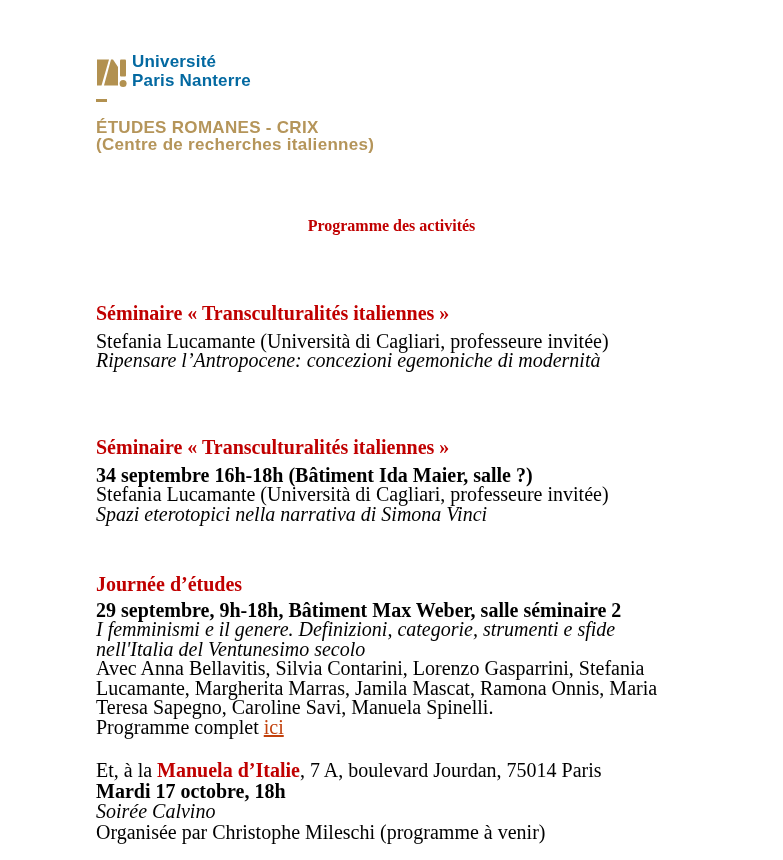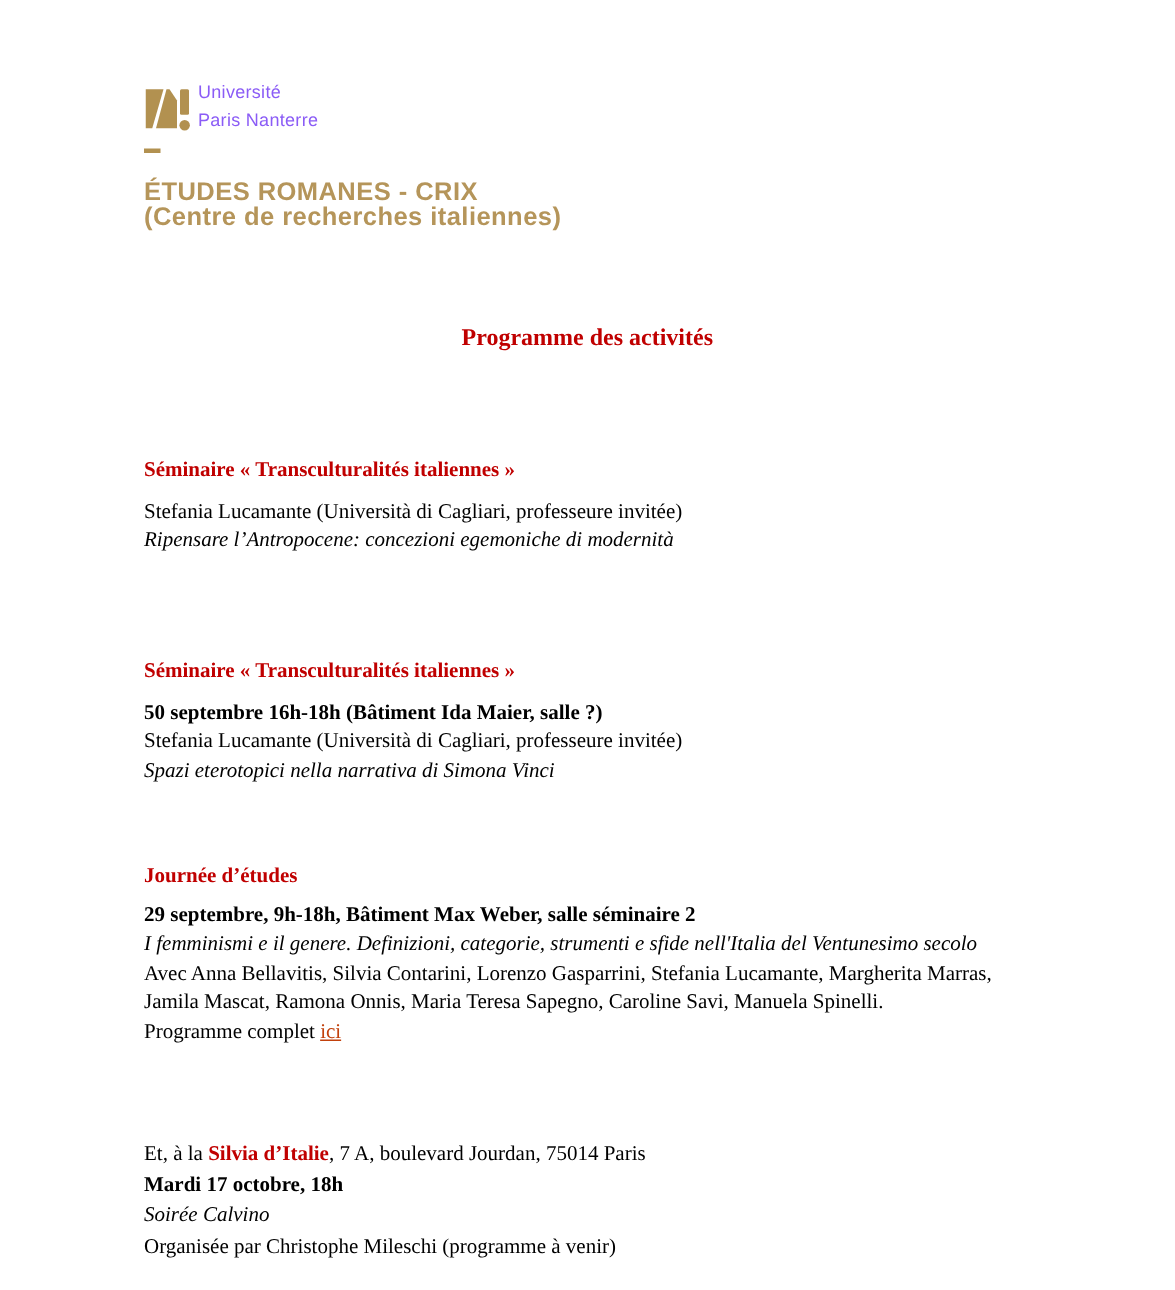--- a/index.html
+++ b/index.html
@@ -8,40 +8,40 @@
     font-family:"Liberation Serif","DejaVu Serif",serif;color:#000;
     overflow:hidden;
   }
   .abs{position:absolute;}
 
   
   .logo-mark{left:97px;top:59px;width:30px;height:29px;}
   .wordmark{
     left:132px;top:52px;
     font-family:"Liberation Sans","DejaVu Sans",sans-serif;
-    font-size:12px;line-height:19px;font-weight:normal;color:#8b5cf6;
+    font-size:17px;line-height:19px;font-weight:bold;color:#0369a1;
     letter-spacing:0.2px;
   }
   .logo-dash{left:96px;top:99px;width:11px;height:3px;background:#b29150;}
   .unit-block{
     left:96px;top:119px;
     font-family:"Liberation Sans","DejaVu Sans",sans-serif;
     font-size:17px;line-height:17px;color:#b5955a;font-weight:bold;
     letter-spacing:0.3px;
   }
 
   
   .doc-title{
     left:0;top:217px;width:783px;text-align:center;
     color:#c00000;font-weight:bold;font-size:16px;line-height:18.5px;
   }
 
   
   .evt{left:96px;width:594px;font-size:16px;line-height:19.5px;}
-  .evt p,.evt h2{margin:0;font-size:14px;}
+  .evt p,.evt h2{margin:0;font-size:20px;}
   .evt h2{color:#c00000;font-weight:bold;margin:0 0 8px 0;line-height:19.5px;}
   .evt h2.mb6{margin-bottom:6px;}
   .s1{top:304px;}
   .s2{top:438px;}
   .s3{top:575px;}
   .s4{top:760px;line-height:20.5px;}
   .b{font-weight:bold;}
   .i{font-style:italic;}
   .red{color:#c00000;}
   a.link{color:#c2410c;text-decoration:underline;cursor:pointer;}
@@ -73,31 +73,31 @@
 </div>
 
 <section class="abs evt s1">
   <h2>Séminaire « Transculturalités italiennes »</h2>
   <p>Stefania Lucamante (Università di Cagliari, professeure invitée)</p>
   <p class="i">Ripensare l’Antropocene: concezioni egemoniche di modernità</p>
 </section>
 
 <section class="abs evt s2">
   <h2>Séminaire « Transculturalités italiennes »</h2>
-  <p class="b">50 septembre 16h-18h (Bâtiment Ida Maier, salle ?)</p>
+  <p class="b">34 septembre 16h-18h (Bâtiment Ida Maier, salle ?)</p>
   <p>Stefania Lucamante (Università di Cagliari, professeure invitée)</p>
   <p class="i">Spazi eterotopici nella narrativa di Simona Vinci</p>
 </section>
 
 <section class="abs evt s3">
   <h2 class="mb6">Journée d’études</h2>
   <p class="b">29 septembre, 9h-18h, Bâtiment Max Weber, salle séminaire 2</p>
   <p class="i">I femminismi e il genere. Definizioni, categorie, strumenti e sfide nell'Italia del Ventunesimo secolo</p>
   <p>Avec Anna Bellavitis, Silvia Contarini, Lorenzo Gasparrini, Stefania Lucamante, Margherita Marras, Jamila Mascat, Ramona Onnis, Maria Teresa Sapegno, Caroline Savi, Manuela Spinelli.</p>
   <p><span>Programme complet </span><a class="link">ici</a></p>
 </section>
 
 <section class="abs evt s4">
-  <p><span>Et, à la </span><span class="b red">Silvia d’Italie</span><span>, 7 A, boulevard Jourdan, 75014 Paris</span></p>
+  <p><span>Et, à la </span><span class="b red">Manuela d’Italie</span><span>, 7 A, boulevard Jourdan, 75014 Paris</span></p>
   <p class="b">Mardi 17 octobre, 18h</p>
   <p class="i">Soirée Calvino</p>
   <p>Organisée par Christophe Mileschi (programme à venir)</p>
 </section>
 
 </body></html>

